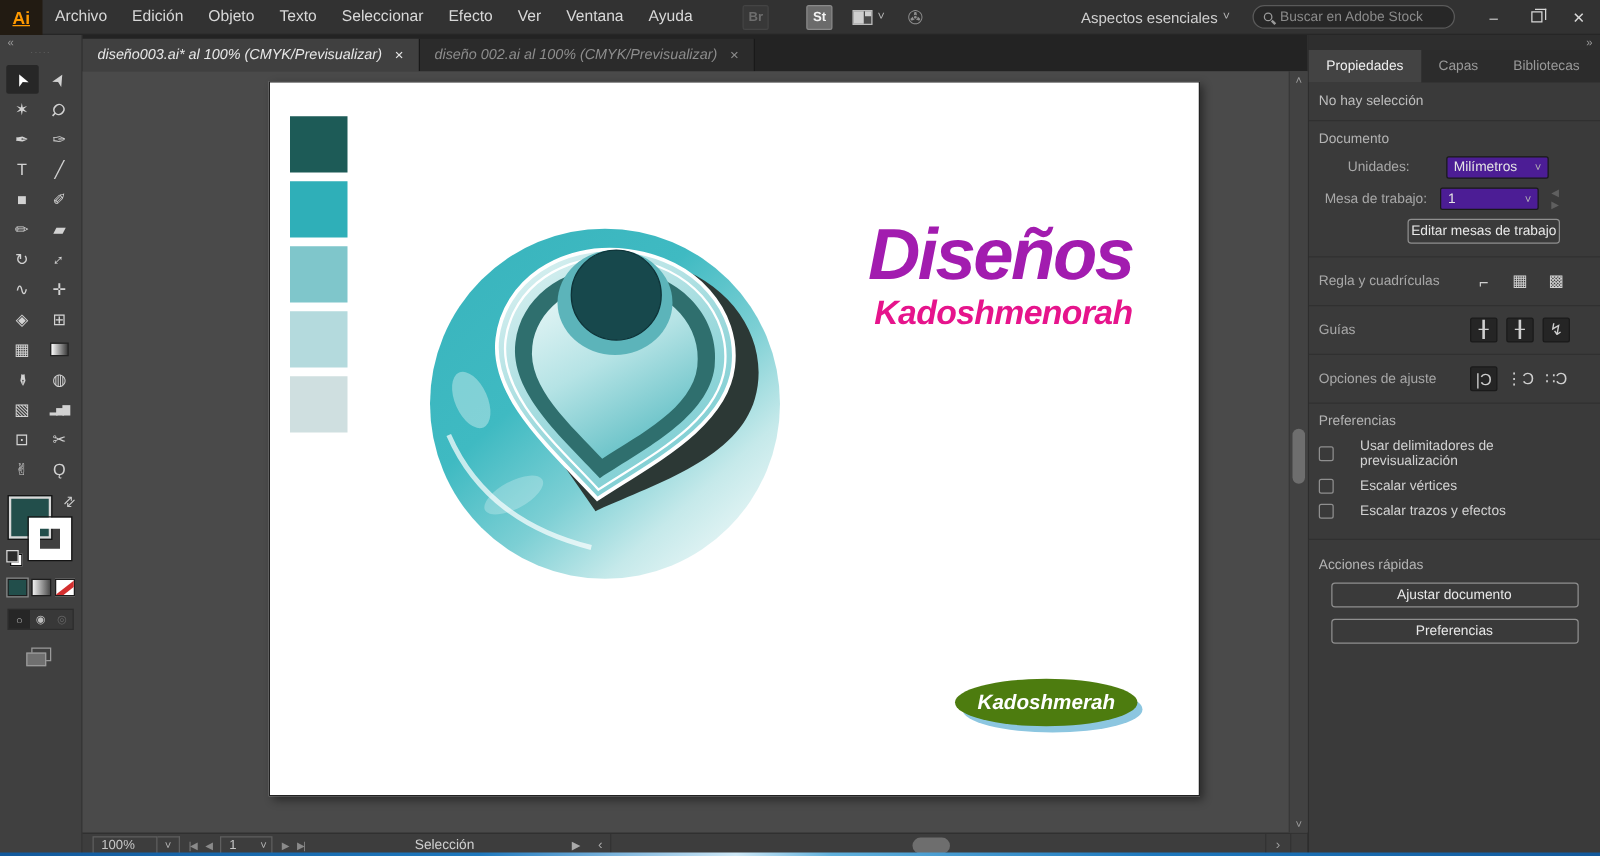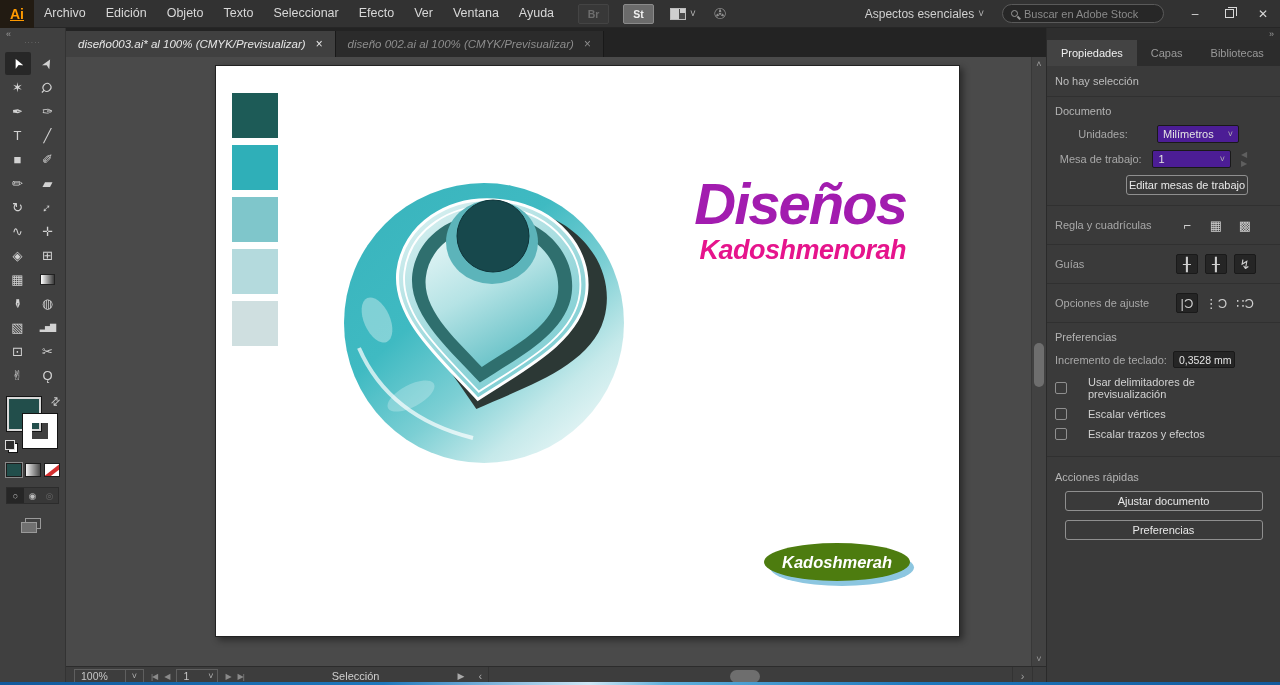--- a/index.html
+++ b/index.html
@@ -5,21 +5,21 @@
   * { margin:0; padding:0; box-sizing:border-box; }
   html,body { width:1280px; height:685px; overflow:hidden; }
   body { font-family:"Liberation Sans","DejaVu Sans",sans-serif; background:#323232; font-size:12px; color:#cfcfcf; }
   .app { position:relative; width:1280px; height:685px; display:flex; flex-direction:column; }
 
   
   .titlebar { height:28px; background:#323232; display:flex; align-items:center; flex:0 0 28px; border-bottom:1px solid #262626; }
   .app-logo { width:34px; height:28px; background:#221b12; color:#ff9a00; font-weight:bold; font-size:14px; display:flex; align-items:center; justify-content:center;text-decoration:underline; }
   .menus { display:flex; align-items:center; height:100%; }
   .menu-item { padding:0 10px; line-height:27px; color:#d8d8d8; font-size:12.5px; cursor:default; }
-  .tb-btn { width:31px; height:20px; display:flex; align-items:center; justify-content:center; font-size:10.5px; font-weight:bold; border-radius:2px; margin-left:14px; }
+  .tb-btn { width:21px; height:20px; display:flex; align-items:center; justify-content:center; font-size:10.5px; font-weight:bold; border-radius:2px; margin-left:30px; }
   .br { background:#383838; color:#6d6d6d; border:1px solid #444; }
   .st { background:#6b6b6b; color:#f2f2f2; border:1px solid #8a8a8a; }
   .ws-icon { width:16px; height:12px; margin-left:16px; position:relative; background:#4a4a4a; border:1px solid #bdbdbd; }
   .ws-icon::before { content:""; position:absolute; left:0; top:0; width:8px; height:10px; background:#cfcfcf; }
   .ws-icon::after { content:""; position:absolute; right:0; top:0; width:5px; height:4px; background:#cfcfcf; }
   .chev { color:#b5b5b5; font-size:10px; margin-left:4px; }
   .sync-icon { margin-left:18px; color:#8f8f8f; font-size:15px; }
   .spacer { flex:1; }
   .workspace { display:flex; align-items:center; color:#d0d0d0; font-size:12px; }
   .searchbox { display:flex; align-items:center; gap:6px; width:162px; height:19px; margin:0 14px 0 18px; background:#272727; border:1px solid #5a5a5a; border-radius:10px; padding:0 8px; }
@@ -486,24 +486,20 @@
           <span class="icon-set">
 
           <span class="mini-icon pressed">|Ɔ</span>
               <span class="mini-icon">⋮Ɔ</span>
               <span class="mini-icon">∷Ɔ</span>
             </span>
         </div>
 
         <div class="rp-row">
           <div class="sec-title">Preferencias</div>
-          <div class="kb-row">
-            <span class="kb-label">Incremento de teclado:</span>
-            <span class="kb-field">0,3528 mm</span>
-          </div>
           <div>
 
               <div class="cb-row">
                 <span class="cb-box"></span>
                 <span class="cb-label">Usar delimitadores de previsualización</span>
               </div>
 
               <div class="cb-row">
                 <span class="cb-box"></span>
                 <span class="cb-label">Escalar vértices</span>

